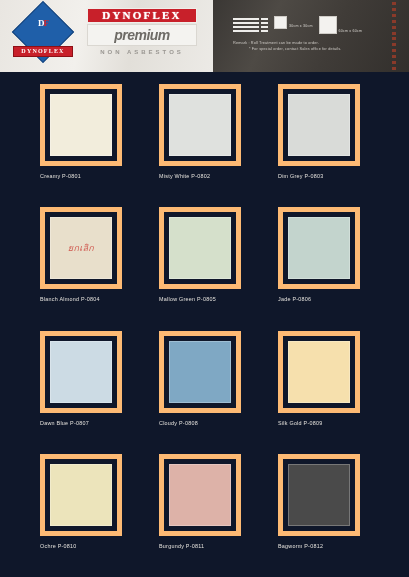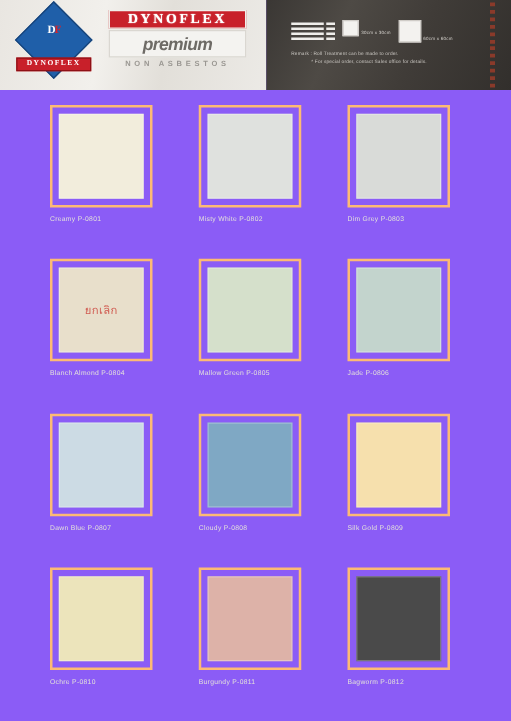--- a/index.html
+++ b/index.html
@@ -2,21 +2,21 @@
 <html><head>
 <meta charset="utf-8">
 <style>
   * { box-sizing: border-box; margin: 0; padding: 0; }
   html, body {
     width: 409px; height: 577px;
     background: #3a3733;
     font-family: "Liberation Sans", sans-serif;
     overflow: hidden;
   }
-  .page { position: relative; width: 409px; height: 577px; background: #8b5cf6; }
+  .page { position: relative; width: 409px; height: 577px; background: #0f172a; }
 
   
   .header {
     position: relative;
     display: flex;
     width: 409px; height: 72px;
     overflow: hidden;
   }
   .header-left {
     width: 213px; height: 72px;
@@ -126,24 +126,25 @@
     width: 409px; height: 499px;
     padding: 6px 28px 0 40px;
     display: grid;
     grid-template-columns: repeat(3, 1fr);
     grid-template-rows: repeat(4, 1fr);
     column-gap: 16px; row-gap: 0px;
   }
   .cell { position: relative; }
   .swatch-frame {
     width: 82px; height: 82px;
-    border: 2px solid #fdba74;
+    border: 5px solid #fdba74;
     padding: 5px;
     display:flex; align-items:center; justify-content:center;
     position: relative;
+    font-style: italic;
   }
   .swatch {
     width: 100%; height: 100%;
     border: 1px solid rgba(255,255,255,0.25);
     position: relative;
     display:flex; align-items:center; justify-content:center;
     background-image:
       repeating-linear-gradient(0deg, rgba(255,255,255,0.05) 0 1px, rgba(0,0,0,0.03) 1px 2px);
   }
   .swatch-note {

